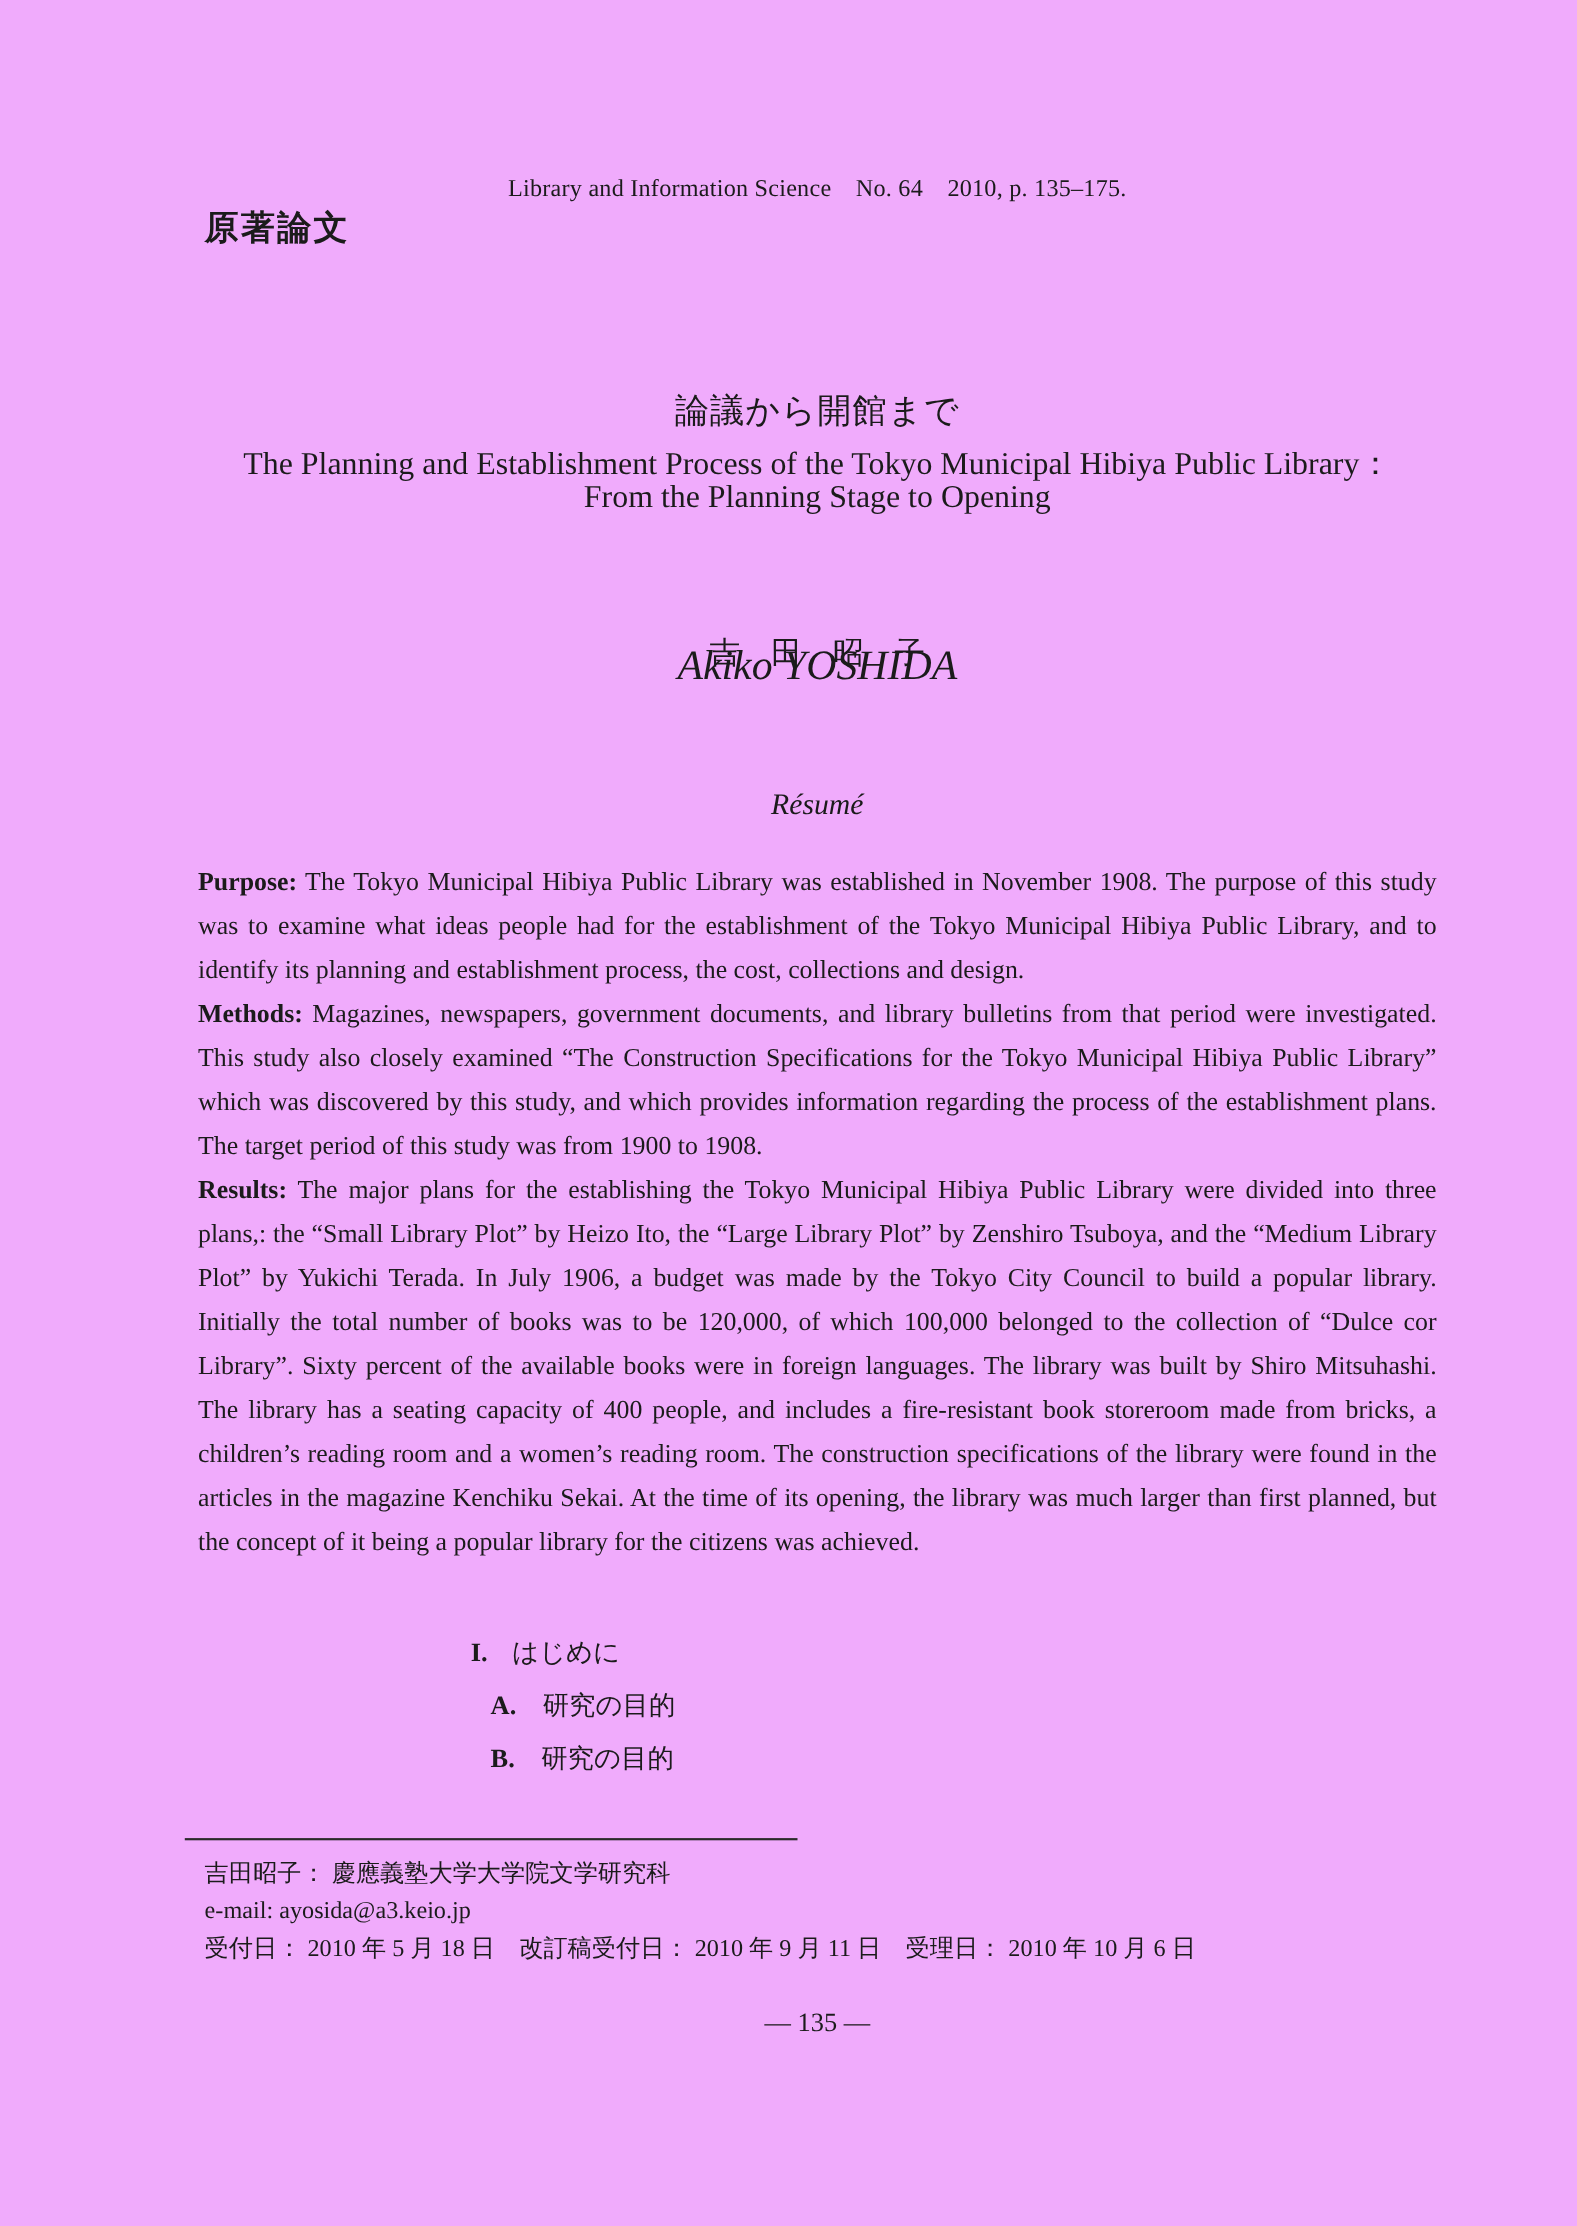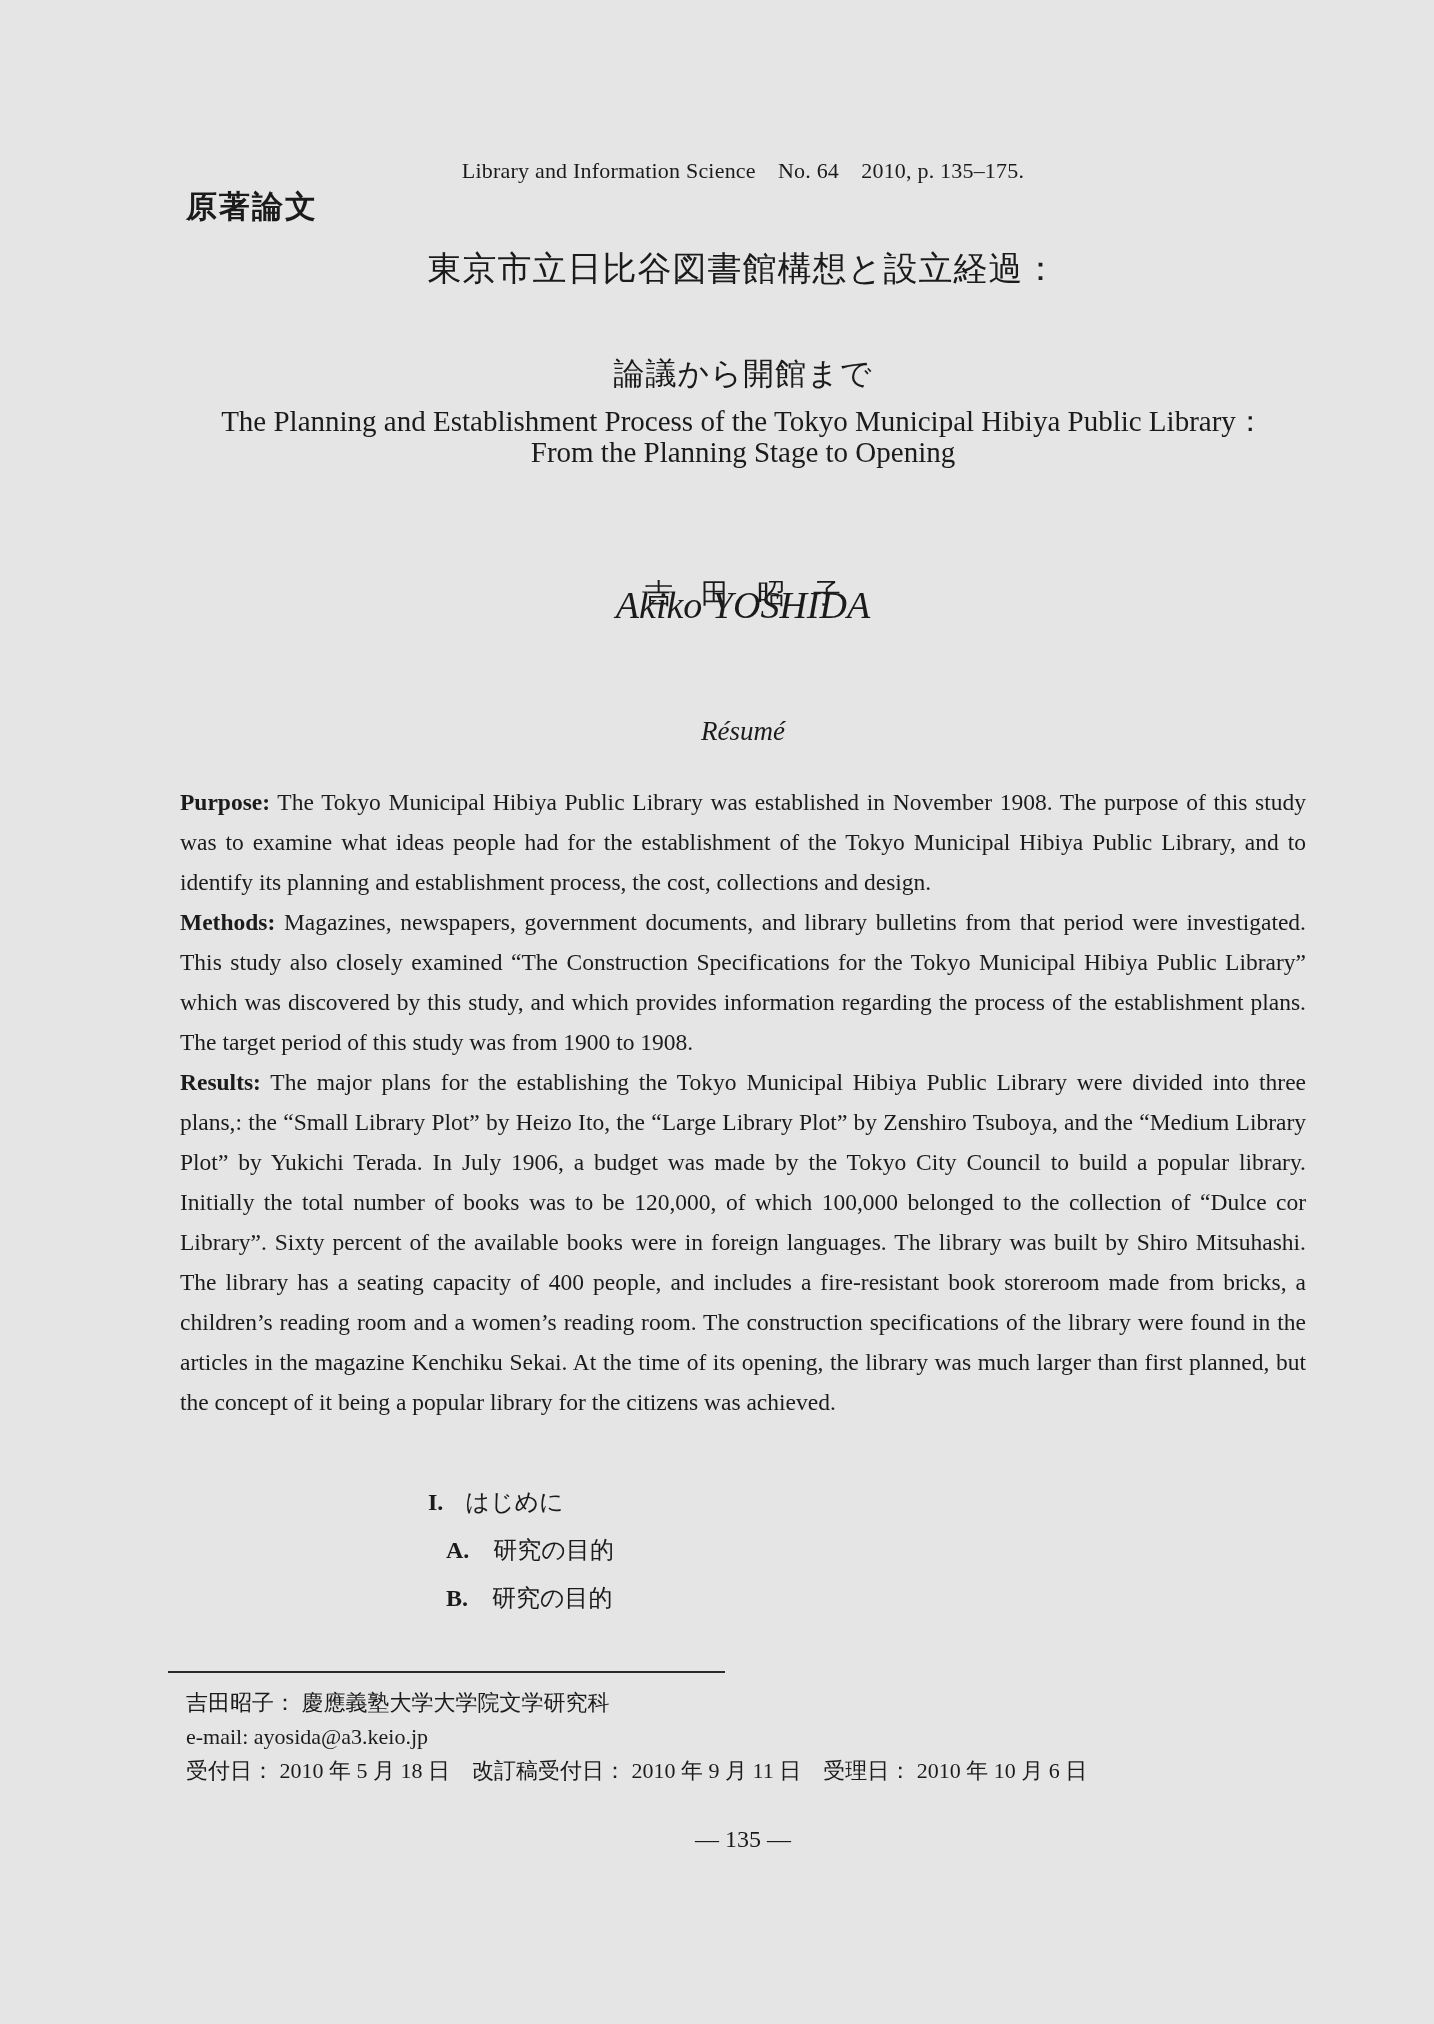--- a/index.html
+++ b/index.html
@@ -1,20 +1,20 @@
 <!DOCTYPE html>
 <html><head>
 <meta charset="utf-8">
 <style>
   html, body { margin: 0; padding: 0; background: #ffffff; }
   .page {
     position: relative;
     width: 1434px;
     height: 2024px;
-    background: #e5e5e5;
+    background: #f0abfc;
     color: #1b1b1b;
     font-family: "Liberation Serif", "DejaVu Serif", serif;
     overflow: hidden;
   }
   .centered-band {
     position: absolute;
     left: 180px;
     width: 1126px;
     text-align: center;
   }
@@ -91,21 +91,20 @@
 </style>
 </head>
 <body>
 
 <div class="page">
 
   <div class="centered-band journal-line">Library and Information Science　No. 64　2010, p. 135–175.</div>
 
   <div class="article-type">原著論文</div>
 
-  <div class="centered-band title-ja-1">東京市立日比谷図書館構想と設立経過：</div>
 
   <div class="centered-band title-ja-2">論議から開館まで</div>
 
   <div class="centered-band title-en-1">The Planning and Establishment Process of the Tokyo Municipal Hibiya Public Library：</div>
 
   <div class="centered-band title-en-2">From the Planning Stage to Opening</div>
 
   <div class="centered-band author-ja">吉　田　昭　子</div>
 
   <div class="centered-band author-en">Akiko YOSHIDA</div>

